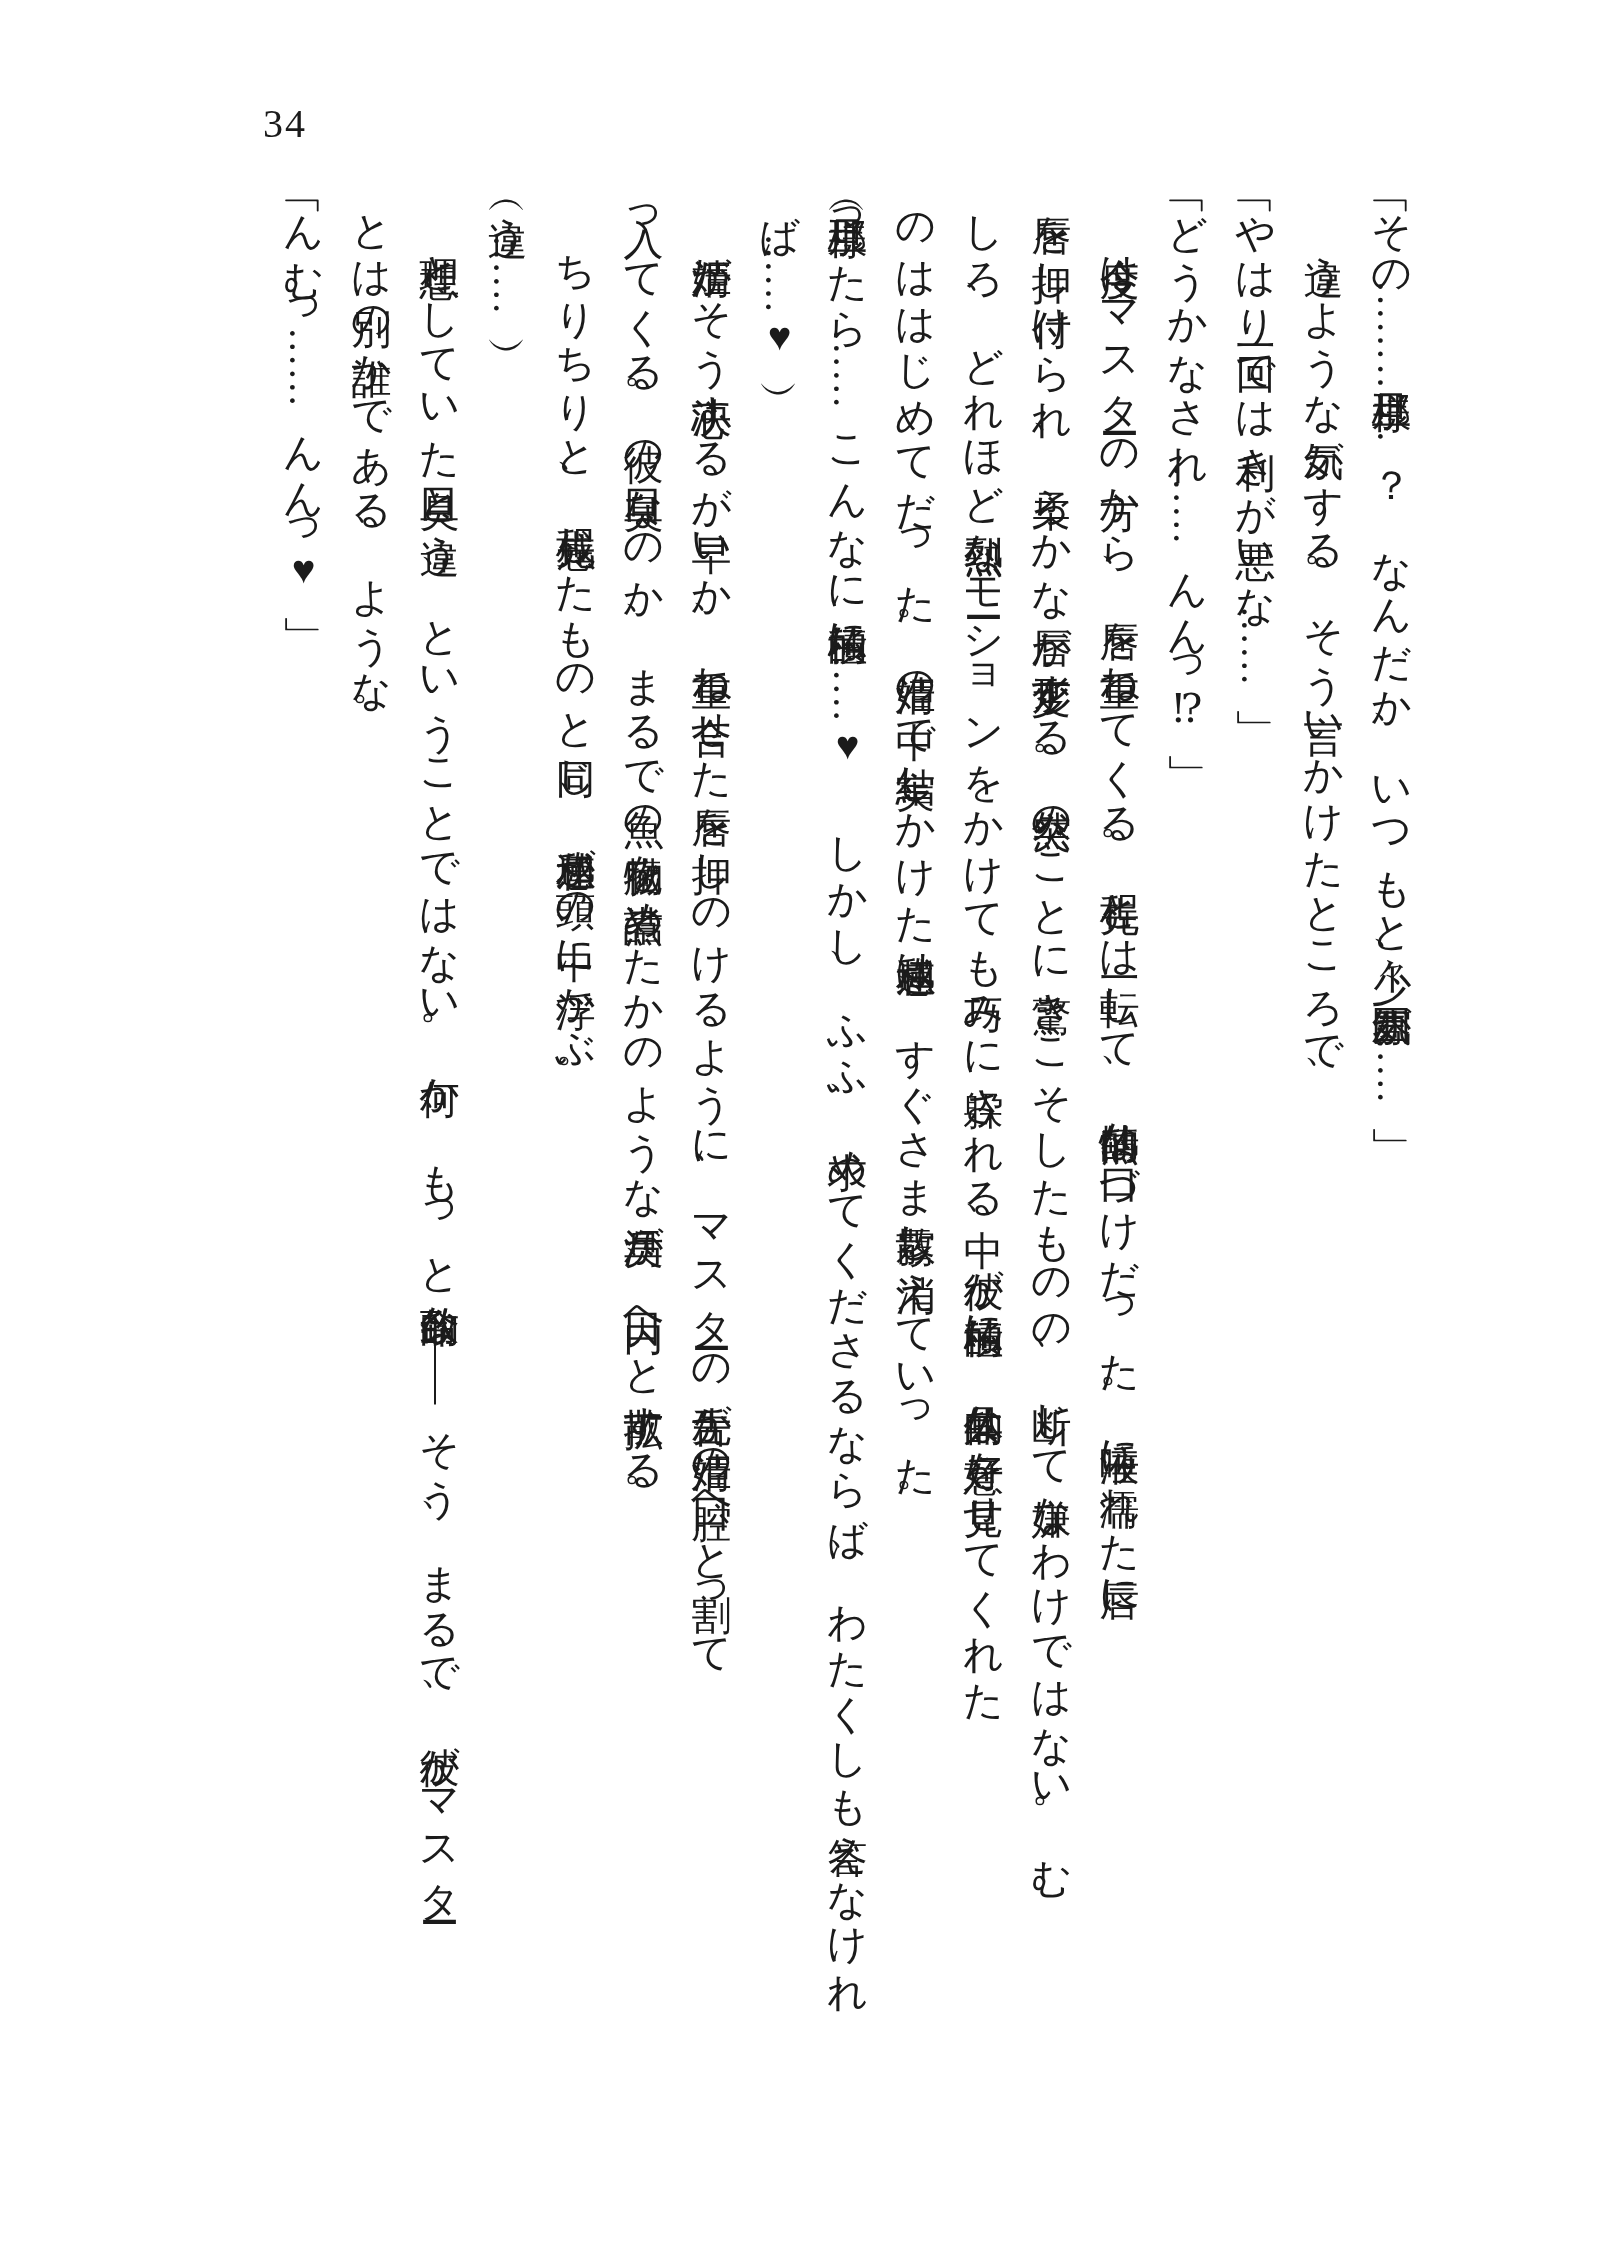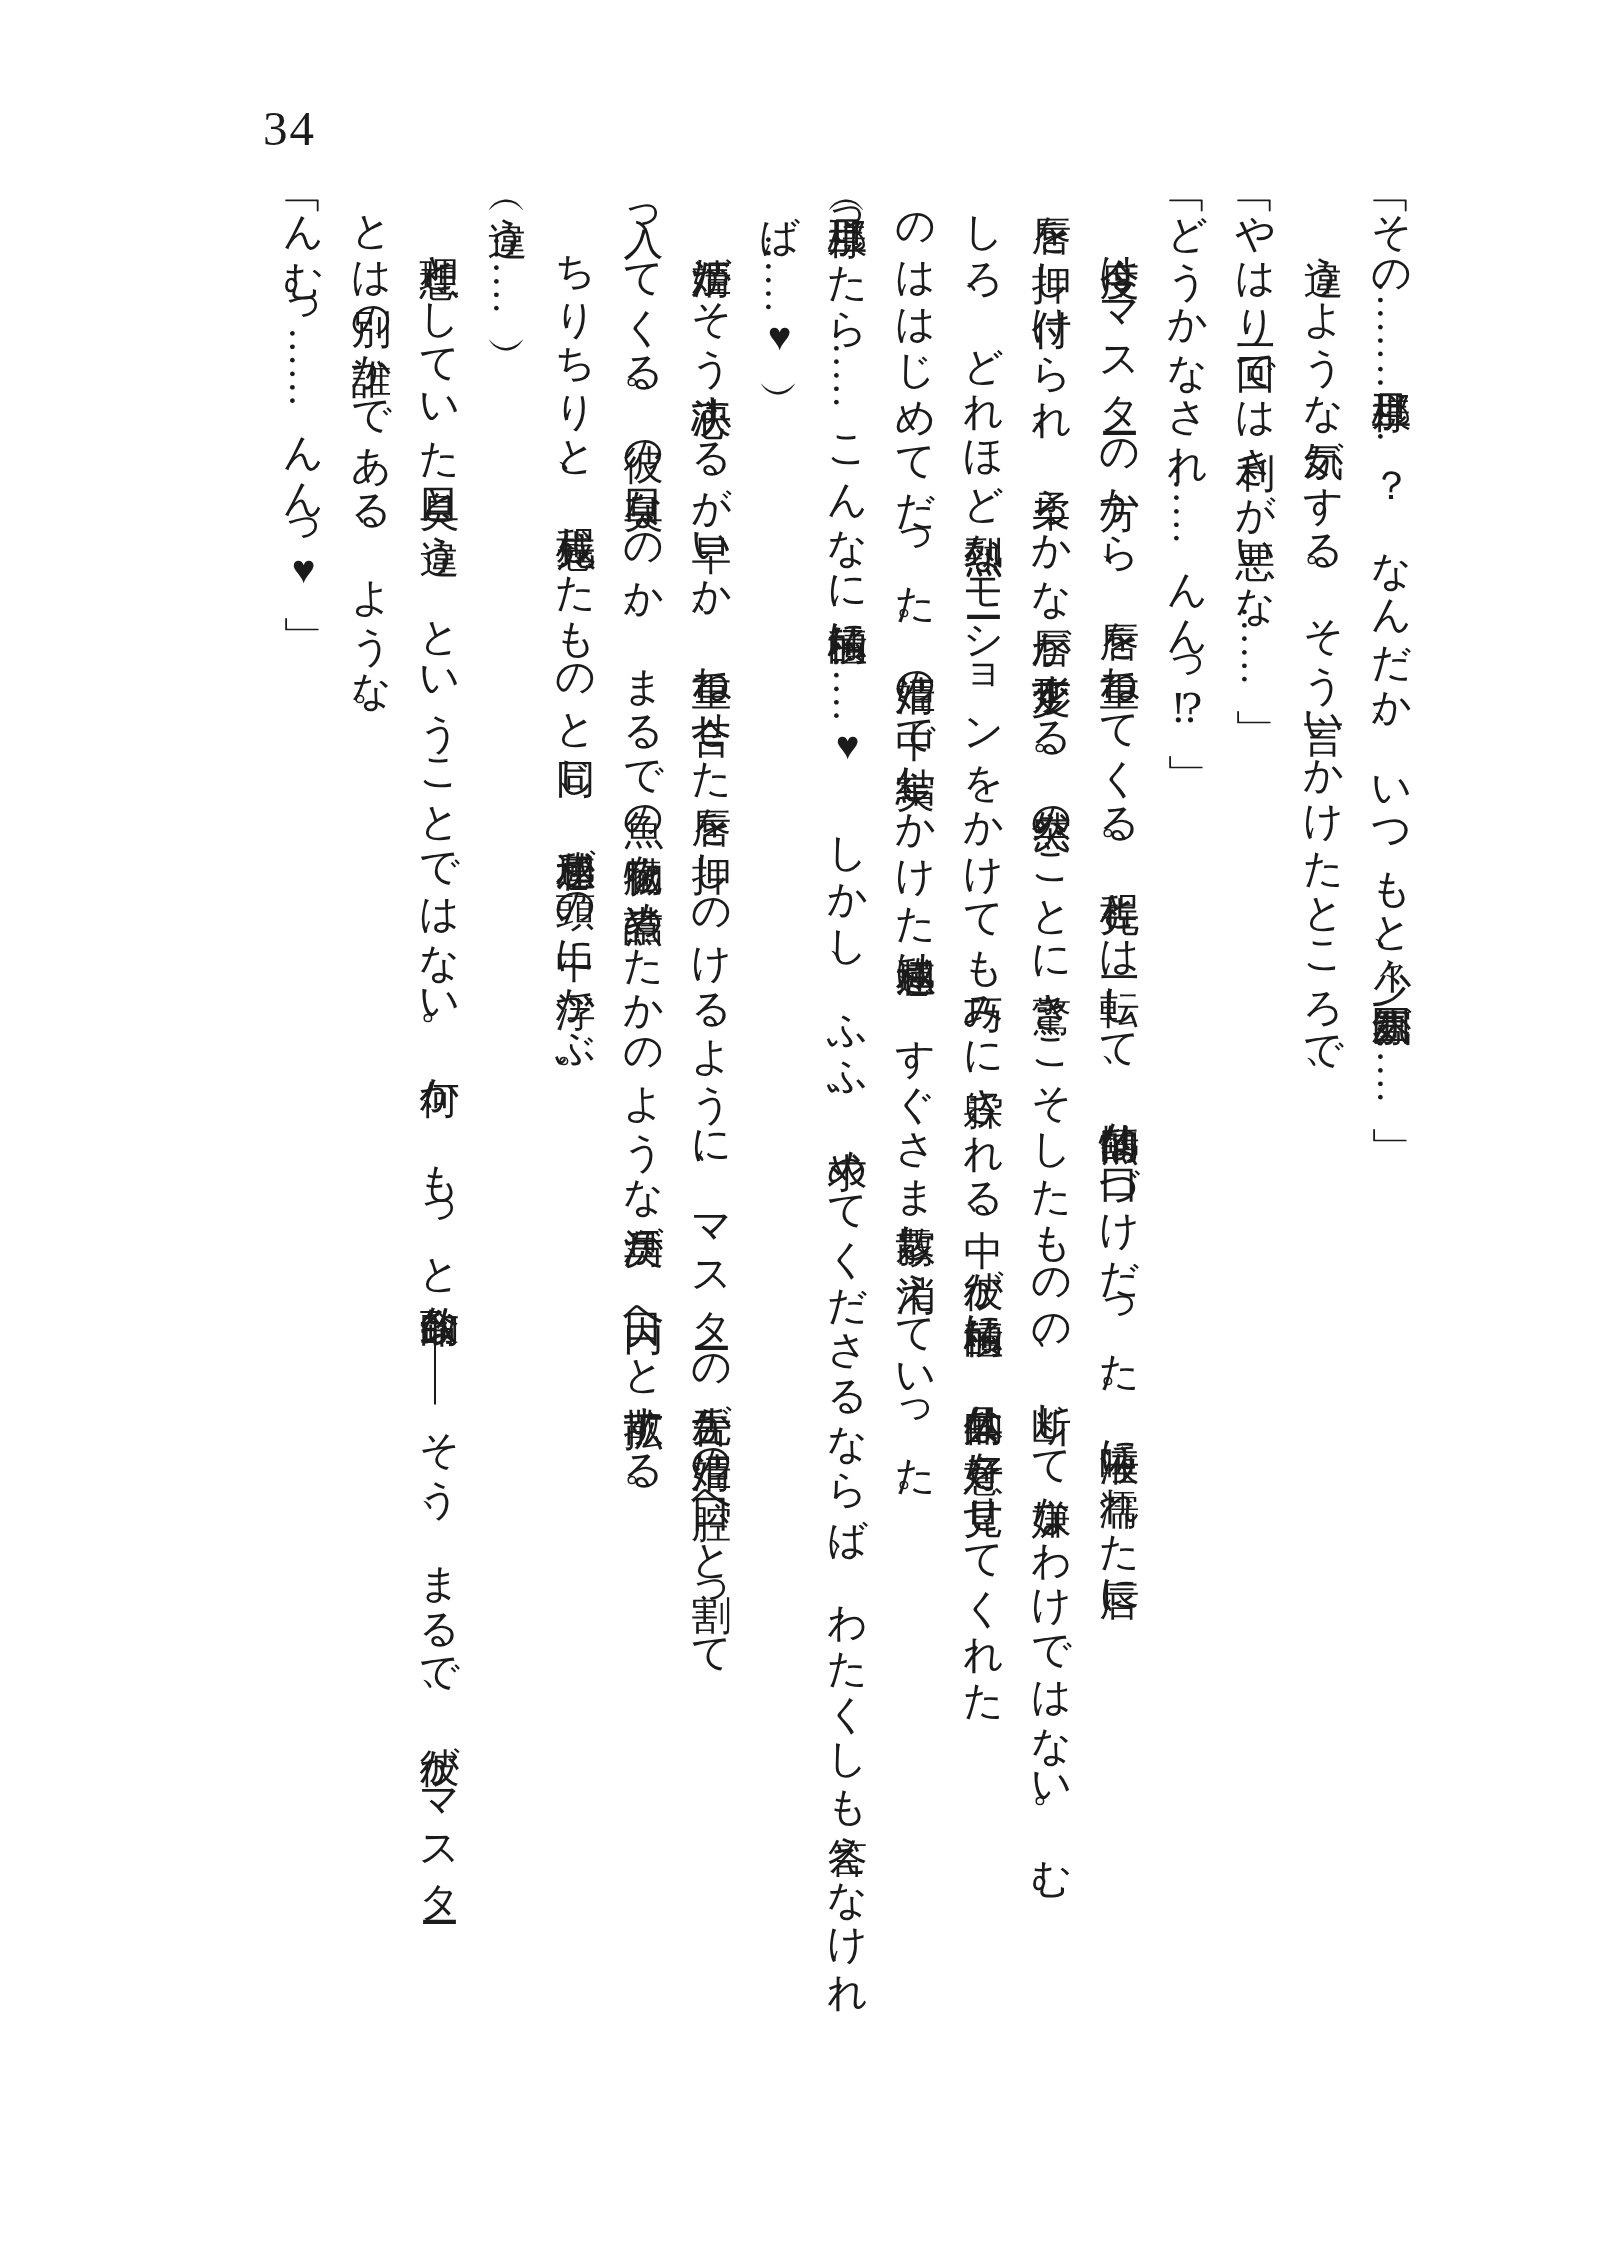--- a/index.html
+++ b/index.html
@@ -13,21 +13,21 @@
     height: 2264px;
     background: #ffffff;
     overflow: hidden;
     font-family: "Liberation Serif", "DejaVu Serif", serif;
     color: #1b1b1b;
   }
   .page-number {
     position: absolute;
     left: 263px;
     top: 100px;
-    font-size: 49px;
+    font-size: 40px;
     letter-spacing: 2px;
     color: #1b1b1b;
   }
   .text-block {
     position: absolute;
     top: 187px;
     right: 175px;
     height: 2000px;
     writing-mode: vertical-rl;
     text-orientation: mixed;

